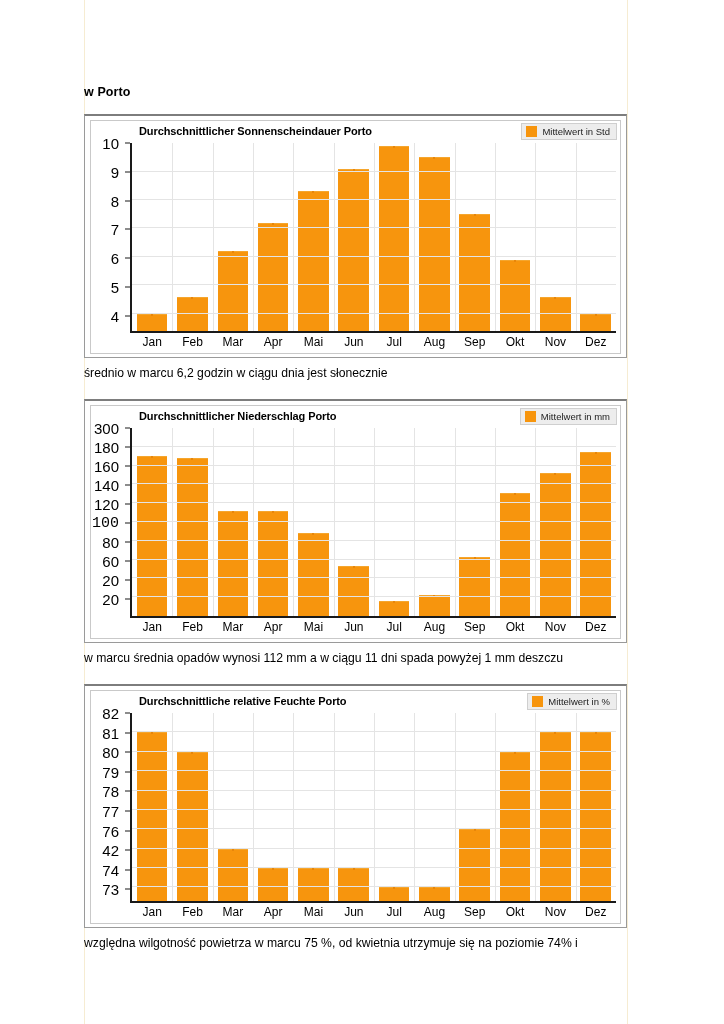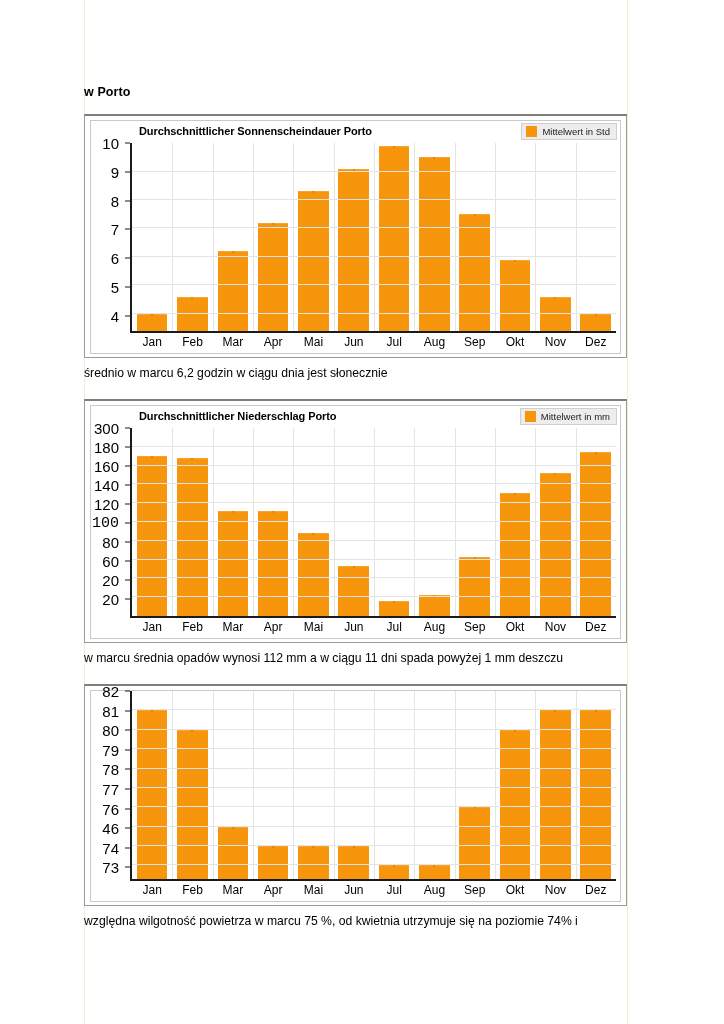--- a/index.html
+++ b/index.html
@@ -451,25 +451,32 @@
             <div class="x-tick">Dez</div>
           </div>
       </div>
     </div>
     <div class="caption">
       <span class="ln">w marcu średnia opadów wynosi 112 mm a w ciągu 11 dni spada powyżej 1 mm deszczu</span>
     </div>
 
     <div class="chart-box">
       <div class="chart-inner">
+        <div class="chart-header">
+          <div class="chart-title">Durchschnittliche relative Feuchte Porto</div>
+          <div class="legend">
+            <span class="legend-swatch"></span>
+            <span class="legend-label">Mittelwert in %</span>
+          </div>
+        </div>
         <div class="plot-wrap">
           <div class="y-axis-labels">
               <div class="y-tick-label" style="bottom: calc(7.21649% + 0px); transform: translateY(50%);">73</div>
               <div class="y-tick-label" style="bottom: calc(17.5258% + 0px); transform: translateY(50%);">74</div>
-              <div class="y-tick-label" style="bottom: calc(27.8351% + 0px); transform: translateY(50%);">46</div>
+              <div class="y-tick-label" style="bottom: calc(27.8351% + 0px); transform: translateY(50%);">42</div>
               <div class="y-tick-label" style="bottom: calc(38.1443% + 0px); transform: translateY(50%);">76</div>
               <div class="y-tick-label" style="bottom: calc(48.4536% + 0px); transform: translateY(50%);">77</div>
               <div class="y-tick-label" style="bottom: calc(58.7629% + 0px); transform: translateY(50%);">78</div>
               <div class="y-tick-label" style="bottom: calc(69.0722% + 0px); transform: translateY(50%);">79</div>
               <div class="y-tick-label" style="bottom: calc(79.3814% + 0px); transform: translateY(50%);">80</div>
               <div class="y-tick-label" style="bottom: calc(89.6907% + 0px); transform: translateY(50%);">81</div>
               <div class="y-tick-label" style="bottom: calc(100% + 0px); transform: translateY(50%);">82</div>
             </div>
           <div class="axis-line-y"></div>
           <div class="plot-area">

